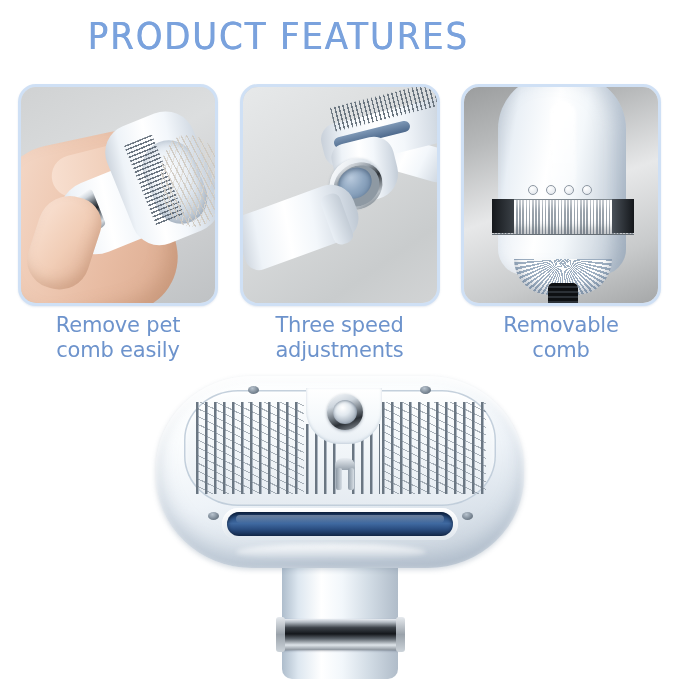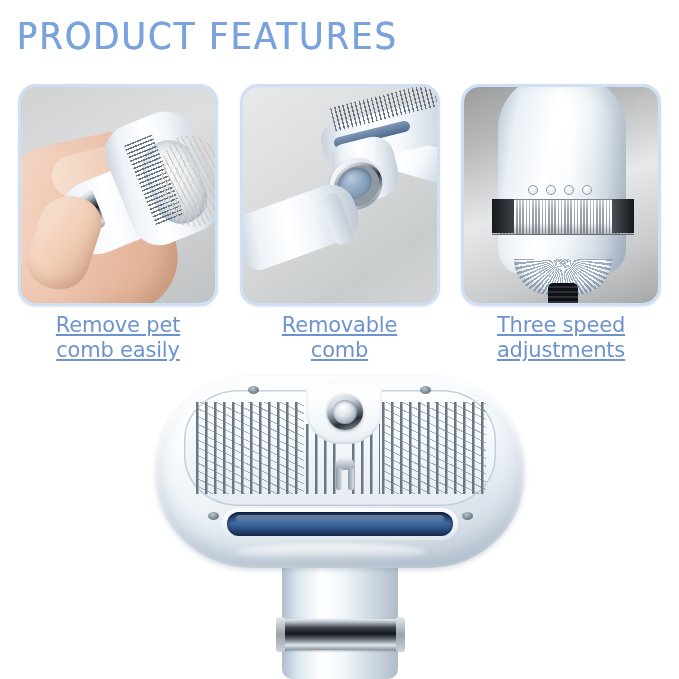--- a/index.html
+++ b/index.html
@@ -15,21 +15,21 @@
     font-family: "Liberation Sans", sans-serif;
     -webkit-font-smoothing: antialiased;
   }
 
   
   #title-bar {
     position: absolute;
     top: 16px;
     left: 0;
     width: 556px;
-    text-align: left;
+    text-align: center;
   }
   #page-title {
     display: inline-block;
     font-family: "DejaVu Sans", sans-serif;
     font-size: 37px;
     line-height: 42px;
     font-weight: 400;
     letter-spacing: 2.0px;
     color: #7aa2dd;
     transform: scaleX(0.92) scaleY(1.02);
@@ -313,21 +313,20 @@
     justify-content: space-between;
   }
   .caption {
     width: 200px;
     text-align: center;
     font-family: "DejaVu Sans", sans-serif;
     font-size: 21px;
     line-height: 25px;
     color: #6d93cc;
     letter-spacing: -0.2px;
-    text-decoration: underline;
   }
 
   
   #hero {
     position: absolute;
     top: 372px;
     left: 0;
     width: 679px;
     height: 307px;
   }
@@ -569,26 +568,26 @@
   </div>
 
 </div>
 
 <div id="captions">
   <div class="caption">
     <span>Remove pet</span><br>
     <span>comb easily</span>
   </div>
   <div class="caption">
+    <span>Three speed</span><br>
+    <span>adjustments</span>
+  </div>
+  <div class="caption">
     <span>Removable</span><br>
     <span>comb</span>
-  </div>
-  <div class="caption">
-    <span>Three speed</span><br>
-    <span>adjustments</span>
   </div>
 </div>
 
 <div id="hero">
   <div id="hero-shadow"></div>
 
   <div id="hero-stem-flareL"></div>
   <div id="hero-stem-flareR"></div>
   <div id="hero-stem"></div>
   <div id="hero-band"></div>

